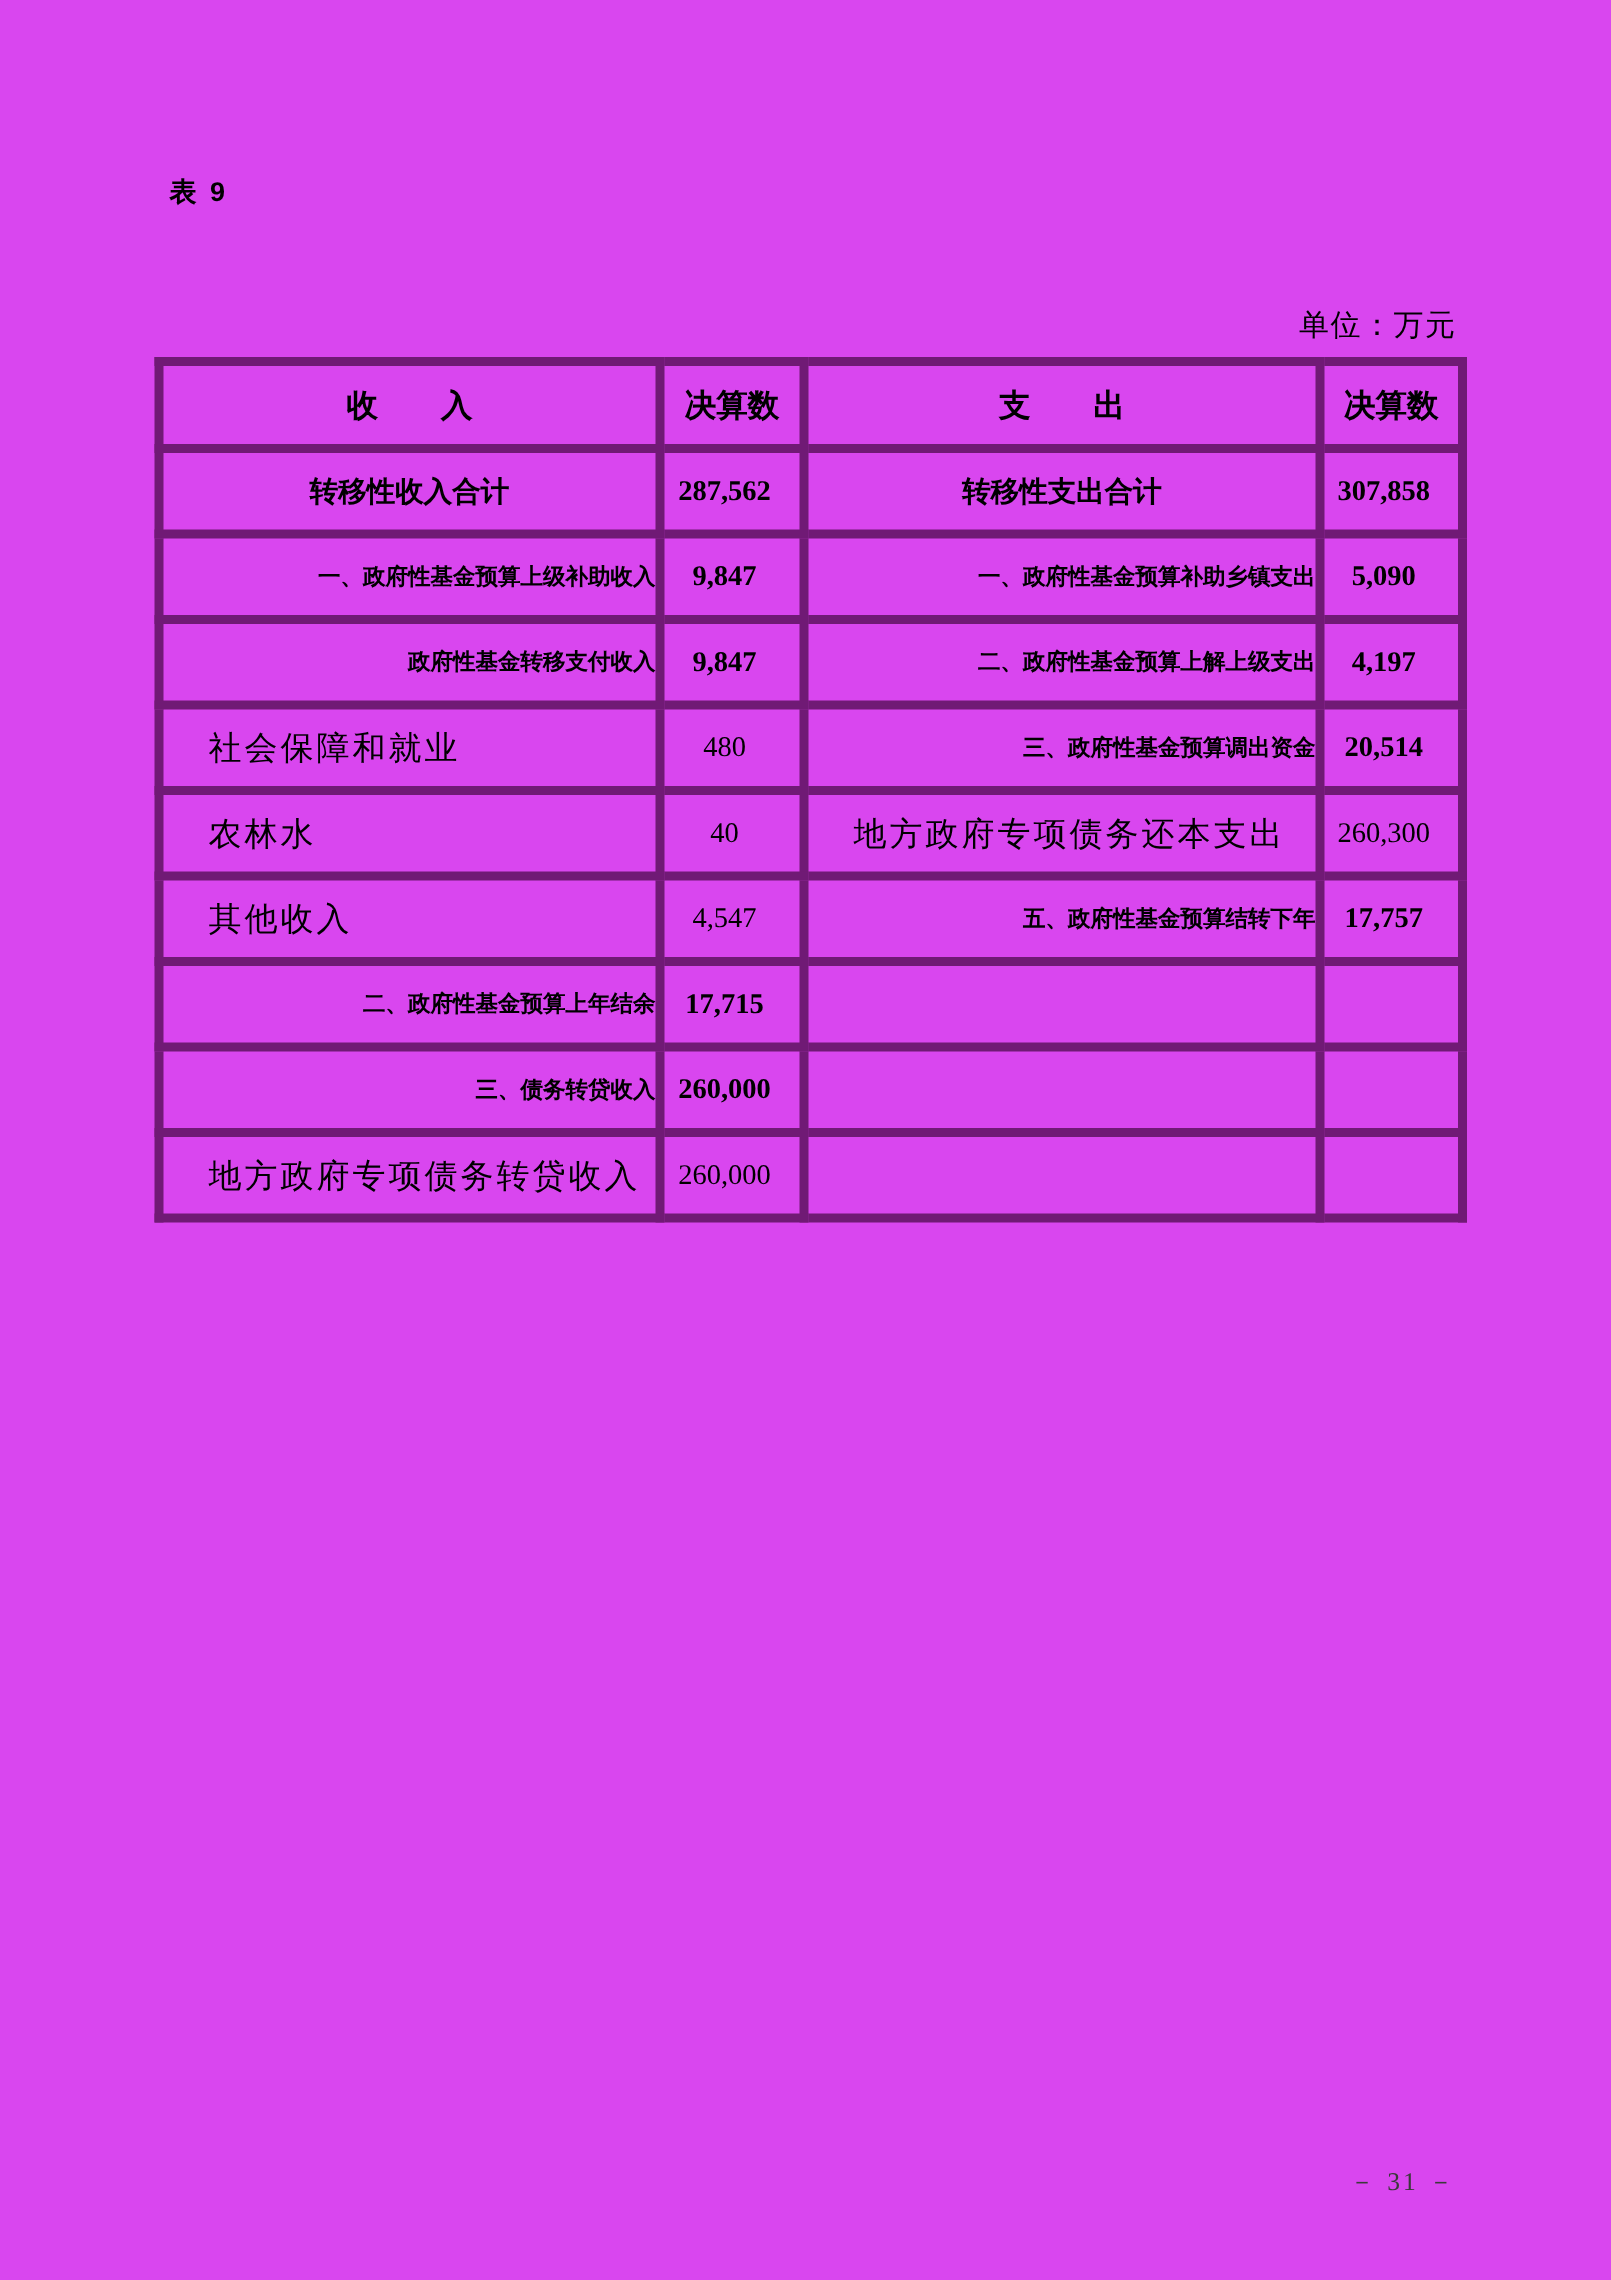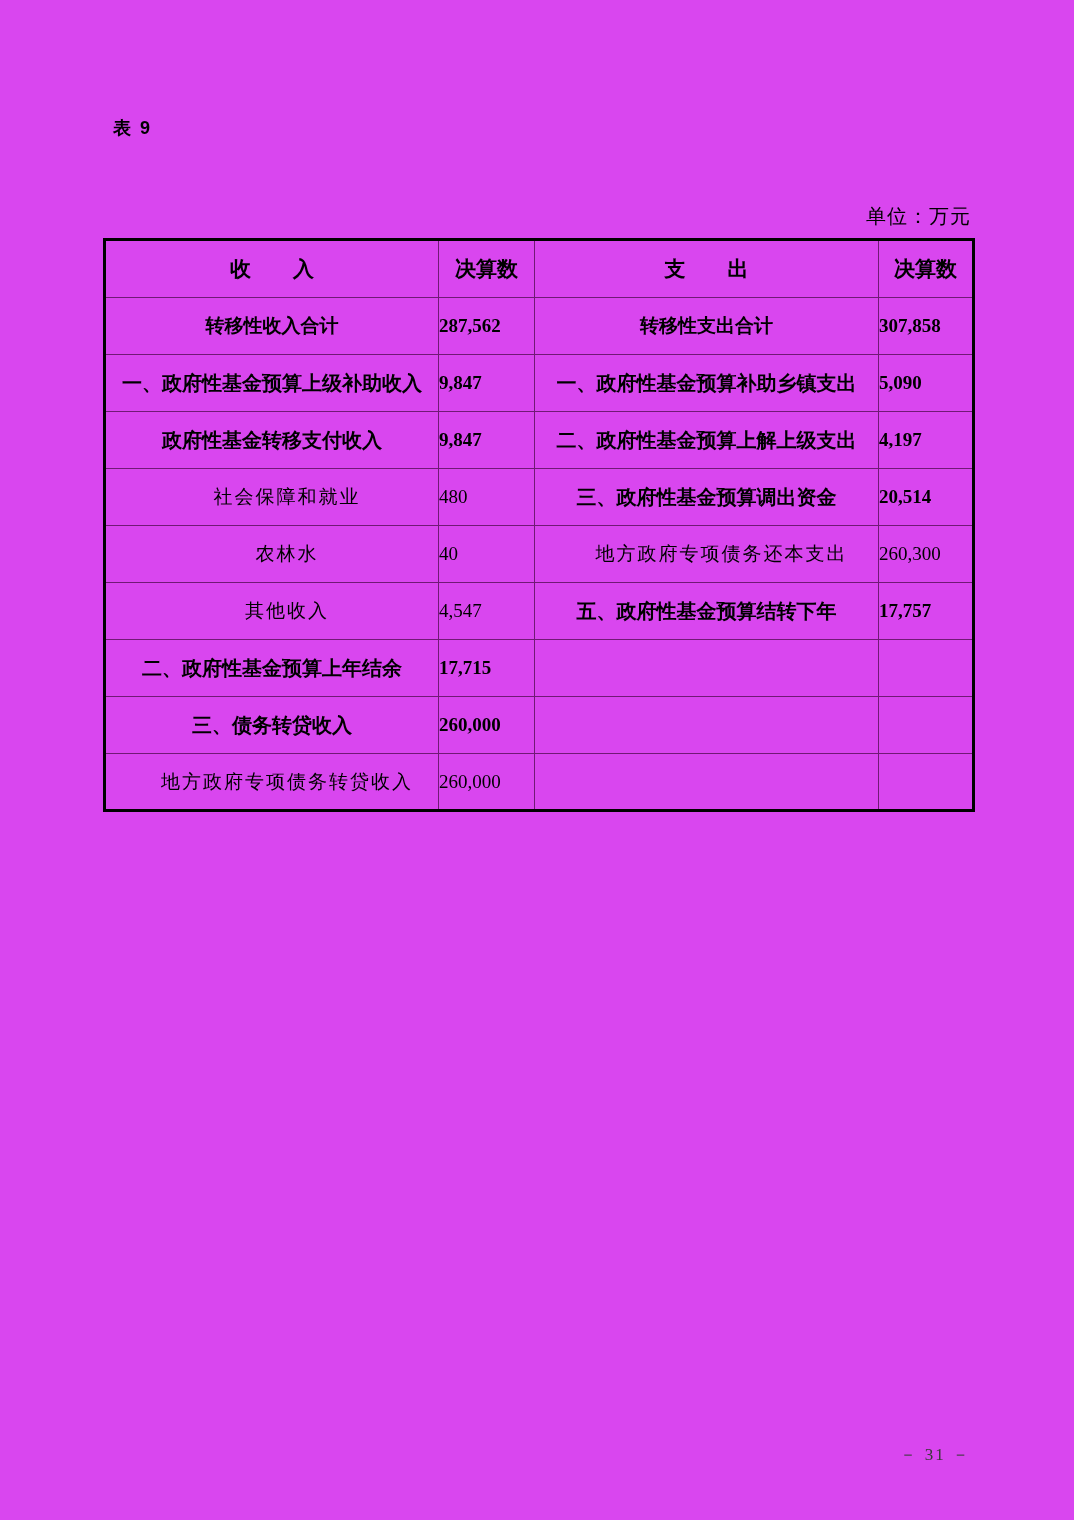--- a/index.html
+++ b/index.html
@@ -57,21 +57,21 @@
     table-layout: fixed;
     border: 3px solid #000;
   }
 
   .fiscal-table col.c-income  { width: 334px; }
   .fiscal-table col.c-amt1    { width: 96px;  }
   .fiscal-table col.c-expense { width: 344px; }
   .fiscal-table col.c-amt2    { width: 95px;  }
 
   .fiscal-table th, .fiscal-table td {
-    border: 1px solid #701a75;
+    border: 6px solid #701a75;
     vertical-align: middle;
     overflow: hidden;
     white-space: nowrap;
   }
 
   .fiscal-table thead tr { height: 58px; }
   .fiscal-table tbody tr { height: 57px; margin-left: 15px; }
 
   .fiscal-table th {
     font-family: "Liberation Sans", "DejaVu Sans", sans-serif;
@@ -83,38 +83,38 @@
   
   td.lbl-center-bold {
     font-family: "Liberation Sans", "DejaVu Sans", sans-serif;
     font-weight: bold;
     font-size: 19px;
     text-align: center;
   }
   td.lbl-left-bold {
     font-family: "Liberation Sans", "DejaVu Sans", sans-serif;
     font-weight: bold;
-    font-size: 20px;
-    text-align: center;
+    font-size: 15px;
+    text-align: right;
     padding-left: 0;
   }
   td.lbl-indent-kai {
     font-family: "Liberation Serif", "DejaVu Serif", serif;
     font-weight: normal;
-    font-size: 19px;
-    text-align: center;
+    font-size: 22px;
+    text-align: left;
     padding-left: 30px;
     letter-spacing: 2px;
   }
 
   
   td.val {
     font-family: "Liberation Serif", "DejaVu Serif", serif;
     font-size: 19px;
-    text-align: left;
+    text-align: center;
     padding-right: 10px;
   }
   td.val-bold { font-weight: bold; }
 
   .page-number {
     position: absolute;
     right: 103px;
     top: 1443px;
     font-size: 17px;
     color: #3a3a3a;

